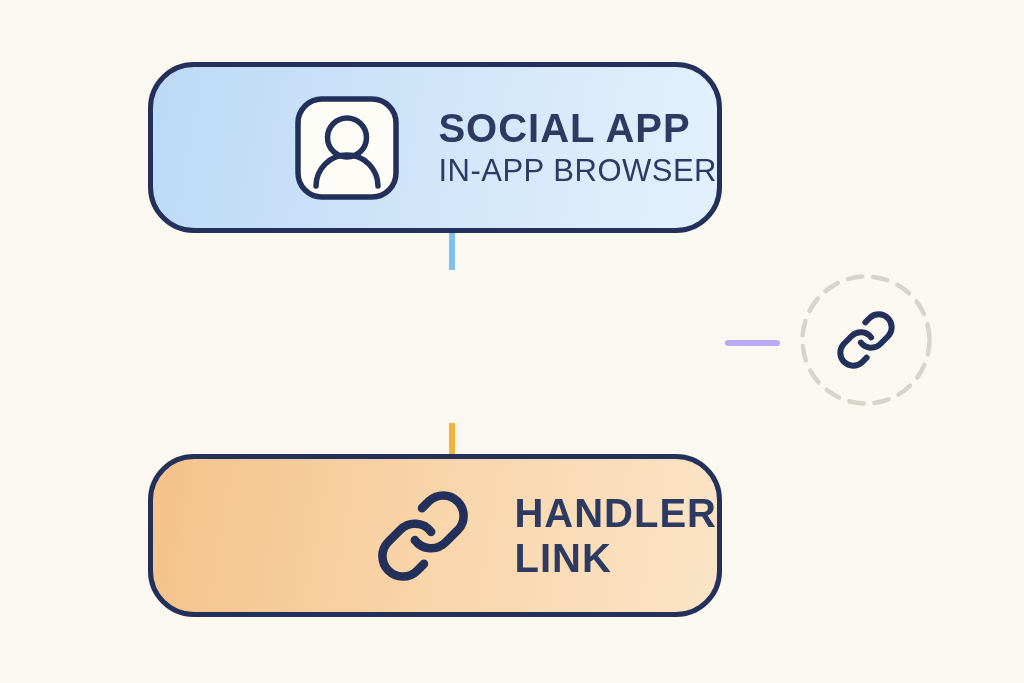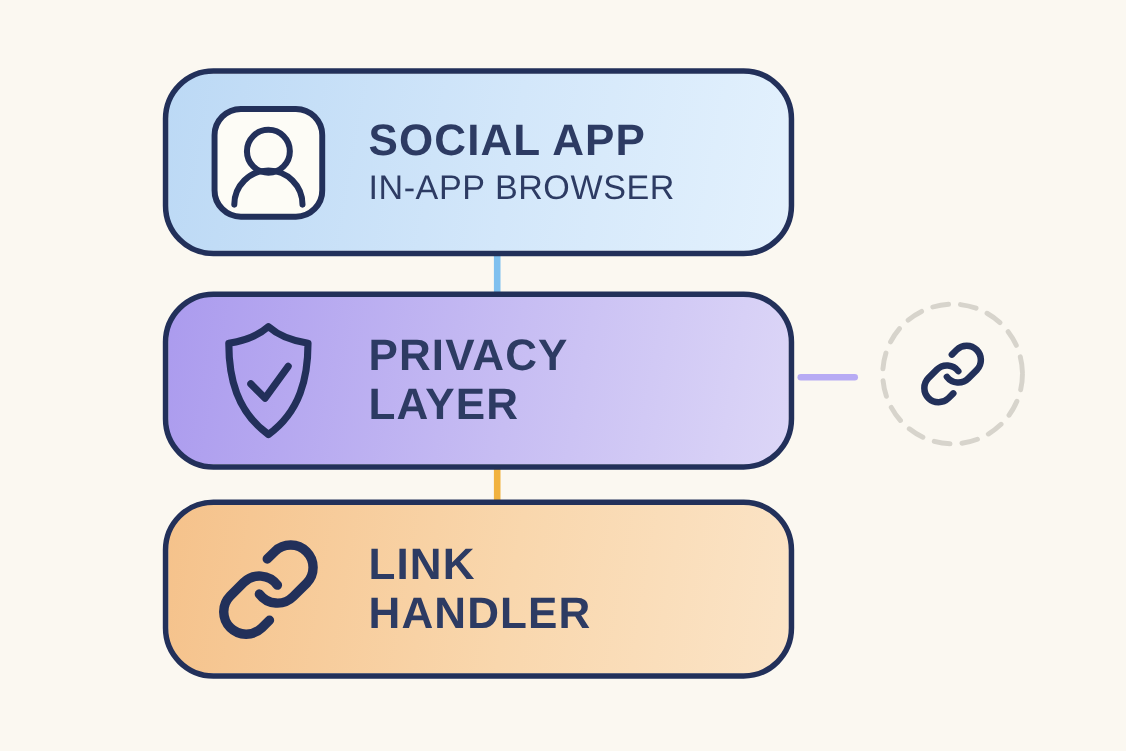--- a/index.html
+++ b/index.html
@@ -20,20 +20,21 @@
   .node {
     position: absolute;
     left: 148px;
     width: 574px;
     border: 5px solid #22305a;
     border-radius: 46px;
     display: flex;
     align-items: center;
     padding-left: 38px;
     z-index: 2;
+    justify-content: flex-end;
   }
   .node-social {
     top: 62px; height: 171px;
     background: linear-gradient(100deg, #bcd9f5 0%, #d3e7fa 55%, #e3f1fd 100%);
   }
   .node-privacy {
     top: 265px; height: 162px;
     background: linear-gradient(100deg, #ab9bee 0%, #c7bdf3 55%, #dcd6f7 100%);
   }
   .node-link {
@@ -107,43 +108,31 @@
         <circle cx="52" cy="41.5" r="19.5" fill="none" stroke="#22305a" stroke-width="5.5"></circle>
         <path d="M21 90 A 31 31 0 0 1 83 90" fill="none" stroke="#22305a" stroke-width="5.5" stroke-linecap="round"></path>
       </svg>
     </div>
     <div class="labels">
       <span class="label-title">SOCIAL APP</span>
       <span class="label-subtitle">IN-APP BROWSER</span>
     </div>
   </div>
 
-  <div class="node node-privacy">
-    <div class="icon-cell">
-      <svg width="96" height="110" viewBox="0 0 96 110" fill="none">
-        <path d="M48 6 C57 14 70 19 84 21 C84 52 77 83 48 104 C19 83 12 52 12 21 C26 19 39 14 48 6 Z" fill="none" stroke="#22305a" stroke-width="6.5" stroke-linejoin="round"></path>
-        <path d="M32 58 L45 71 L66 42" fill="none" stroke="#22305a" stroke-width="6.5" stroke-linecap="round" stroke-linejoin="round"></path>
-      </svg>
-    </div>
-    <div class="labels">
-      <span class="label-title">PRIVACY</span>
-      <span class="label-title">LAYER</span>
-    </div>
-  </div>
 
   <div class="node node-link">
     <div class="icon-cell">
       <svg width="98" height="98" viewBox="0 0 24 24" fill="none">
         <path d="M10 13a5 5 0 0 0 7.54.54l3-3a5 5 0 0 0-7.07-7.07l-1.72 1.71" stroke="#22305a" stroke-width="2.1" stroke-linecap="round" stroke-linejoin="round"></path>
         <path d="M14 11a5 5 0 0 0-7.54-.54l-3 3a5 5 0 0 0 7.07 7.07l1.71-1.71" stroke="#22305a" stroke-width="2.1" stroke-linecap="round" stroke-linejoin="round"></path>
       </svg>
     </div>
     <div class="labels">
+      <span class="label-title">HANDLER</span>
       <span class="label-title">LINK</span>
-      <span class="label-title">HANDLER</span>
     </div>
   </div>
 
   <div class="badge">
     <svg class="ring" width="134" height="134" viewBox="0 0 134 134">
       <circle cx="67" cy="67" r="63.5" fill="none" stroke="#d7d4cc" stroke-width="4.5" stroke-dasharray="14.5 11" stroke-linecap="round"></circle>
     </svg>
     <svg class="badge-icon" width="62" height="62" viewBox="0 0 24 24" fill="none">
       <path d="M10 13a5 5 0 0 0 7.54.54l3-3a5 5 0 0 0-7.07-7.07l-1.72 1.71" stroke="#22305a" stroke-width="2.3" stroke-linecap="round" stroke-linejoin="round"></path>
       <path d="M14 11a5 5 0 0 0-7.54-.54l-3 3a5 5 0 0 0 7.07 7.07l1.71-1.71" stroke="#22305a" stroke-width="2.3" stroke-linecap="round" stroke-linejoin="round"></path>

